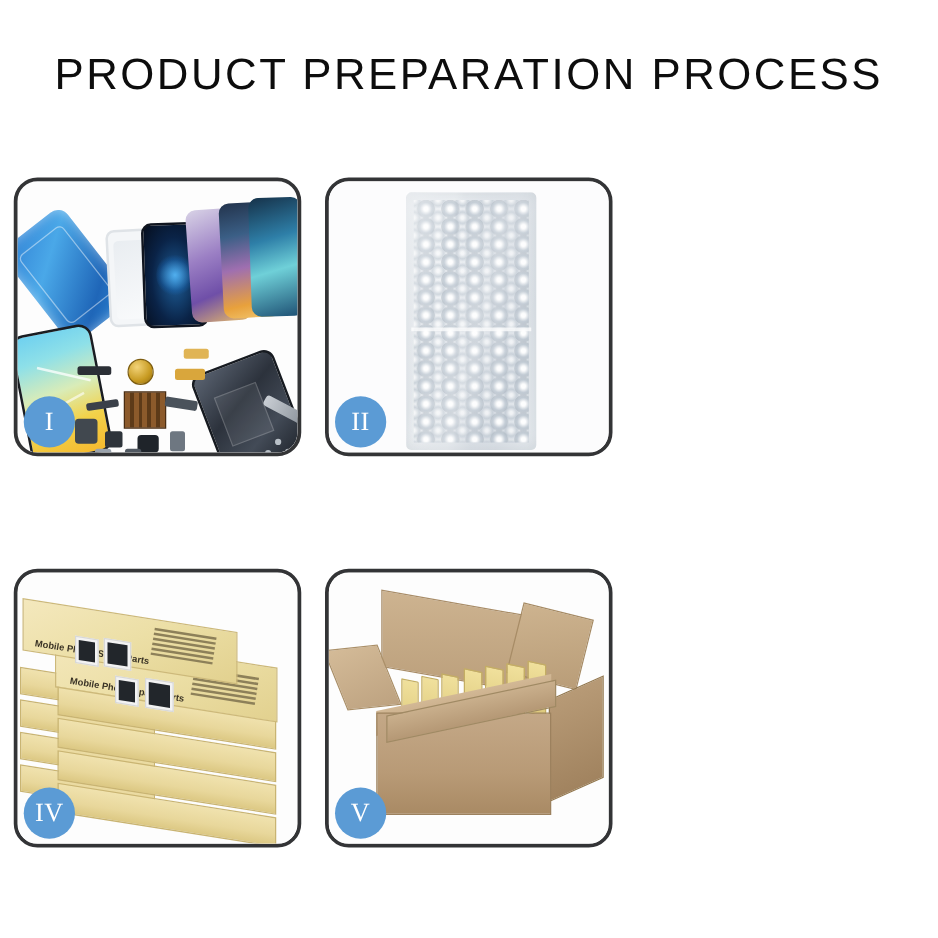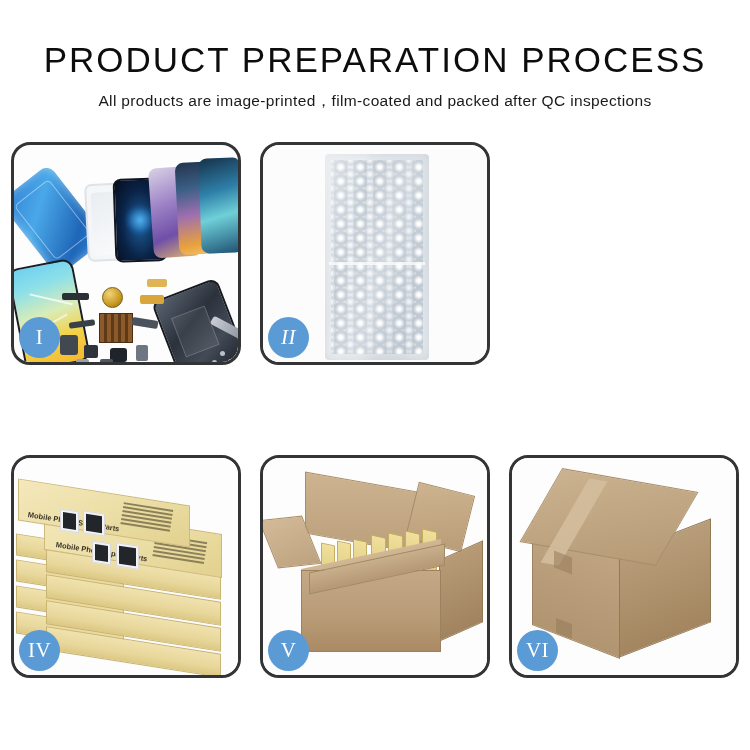--- a/index.html
+++ b/index.html
@@ -24,21 +24,21 @@
   }
 
   
   .grid { position: absolute; left: 11px; top: 142px; width: 728px; height: 540px; }
   .panel {
     position: absolute; width: 230px; height: 223px;
     border: 3px solid #333436; border-radius: 19px;
     background: #fdfdfd; overflow: hidden;
   }
   .p1 { left: 0;   top: 0; }
-  .p2 { left: 249px; top: 0; font-style: italic; }
+  .p2 { left: 249px; top: 0; }
   .p3 { left: 498px; top: 0; }
   .p4 { left: 0;   top: 313px; }
   .p5 { left: 249px; top: 313px; }
   .p6 { left: 498px; top: 313px; }
 
   .scene { position: absolute; inset: 0; overflow: hidden; border-radius: 16px; }
 
   .badge {
     position: absolute; left: 5px; bottom: 4px;
     width: 41px; height: 41px; border-radius: 50%;
@@ -303,21 +303,20 @@
   }
   .sc-tab{ position:absolute; background:rgba(150,124,90,.55); }
 </style>
 </head>
 <body>
 
 <div class="page">
 
   <div class="header">
     <div class="title">PRODUCT PREPARATION PROCESS</div>
-    <div class="subtitle">All products are image-printed，film-coated and packed after QC inspections</div>
   </div>
 
   <div class="grid">
 
     <div class="panel p1">
       <div class="scene">
         <span class="ph ph-blue-flat"></span>
         <span class="ph ph-white"></span>
         <span class="ph ph-dark"></span>
         <span class="ph ph-purple"></span>
@@ -427,27 +426,15 @@
         <span class="ybox" style="left:159px; top:72px; width:15px; height:42px; transform:skewY(12deg);"></span>
 
         <span class="ctn-top-edge"></span>
         <span class="ctn-side"></span>
         <span class="ctn-front"></span>
         <span class="flap-front"></span>
       </div>
       <div class="badge">V</div>
     </div>
 
-    <div class="panel p6">
-      <div class="scene">
-        <span class="b6bg"></span>
-        <span class="sc-left"></span>
-        <span class="sc-right"></span>
-        <span class="sc-top"></span>
-        <span class="sc-tape"></span>
-        <span class="sc-tab" style="left:42px; top:96px; width:18px; height:17px; transform:skewY(21deg);"></span>
-        <span class="sc-tab" style="left:44px; top:163px; width:16px; height:15px; transform:skewY(21deg);"></span>
-      </div>
-      <div class="badge">VI</div>
-    </div>
 
   </div>
 </div>
 
 </body></html>

